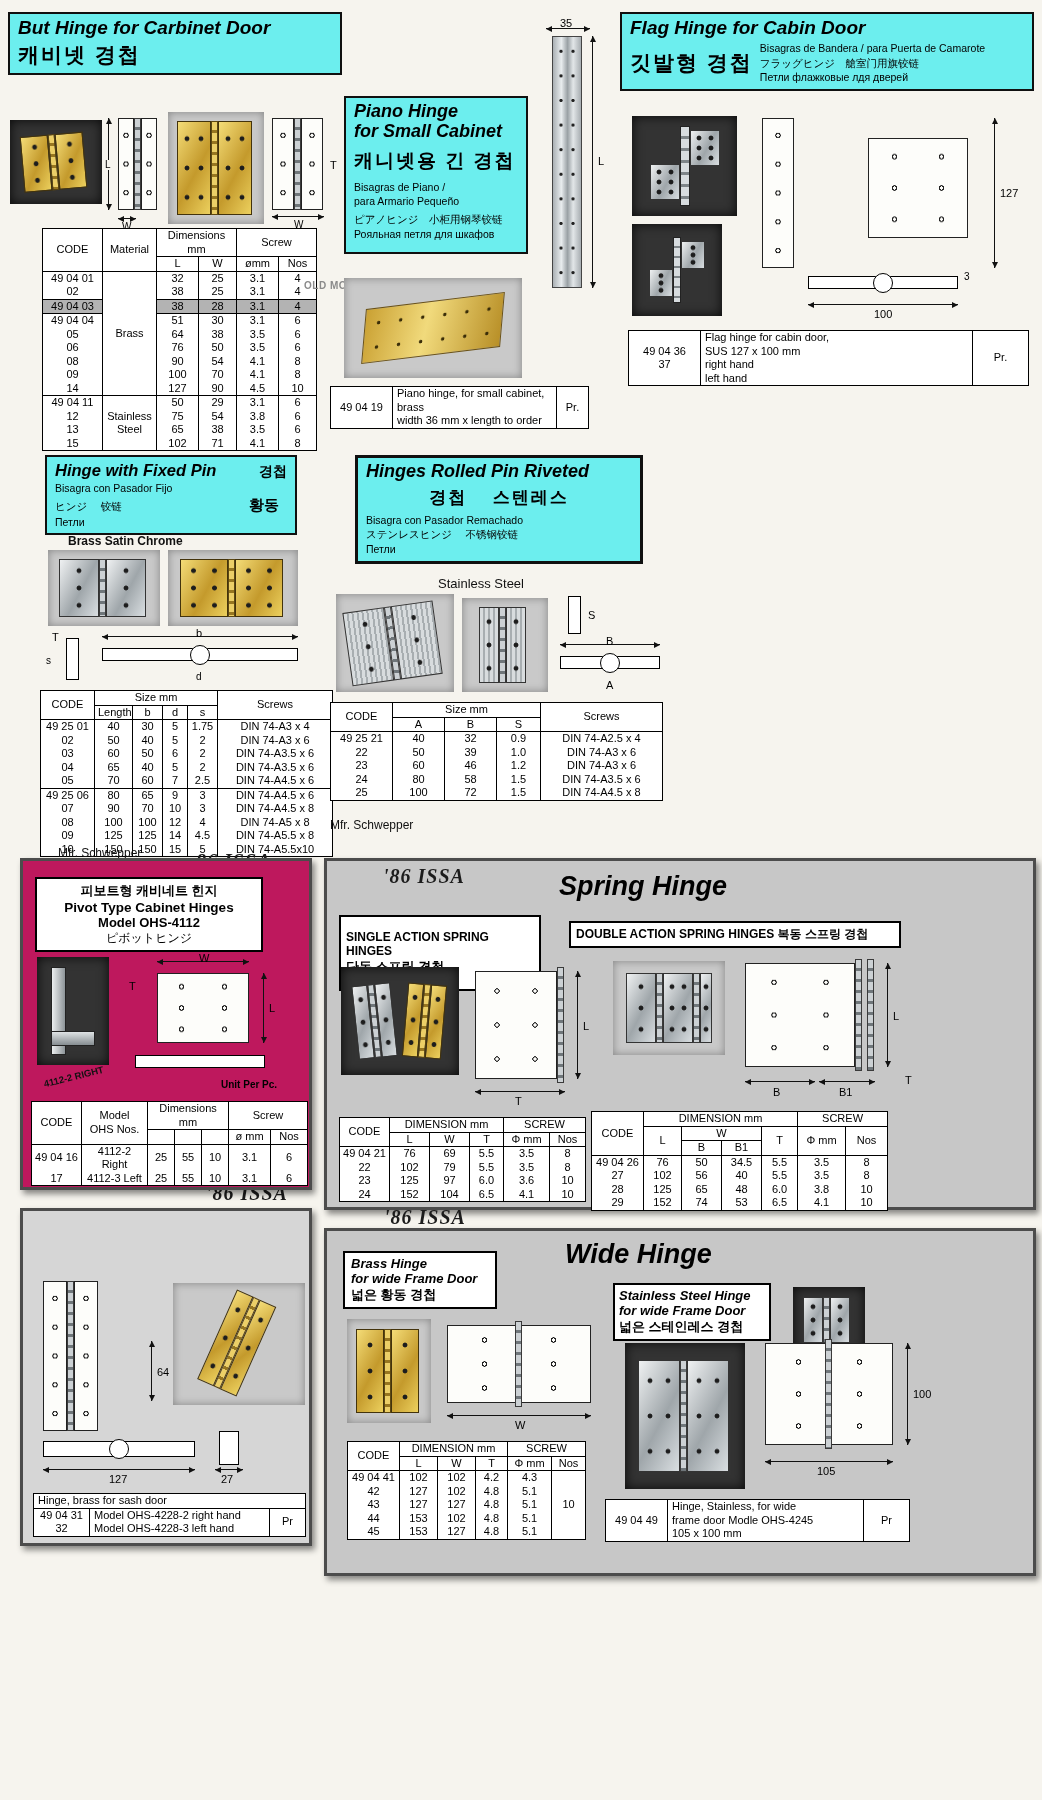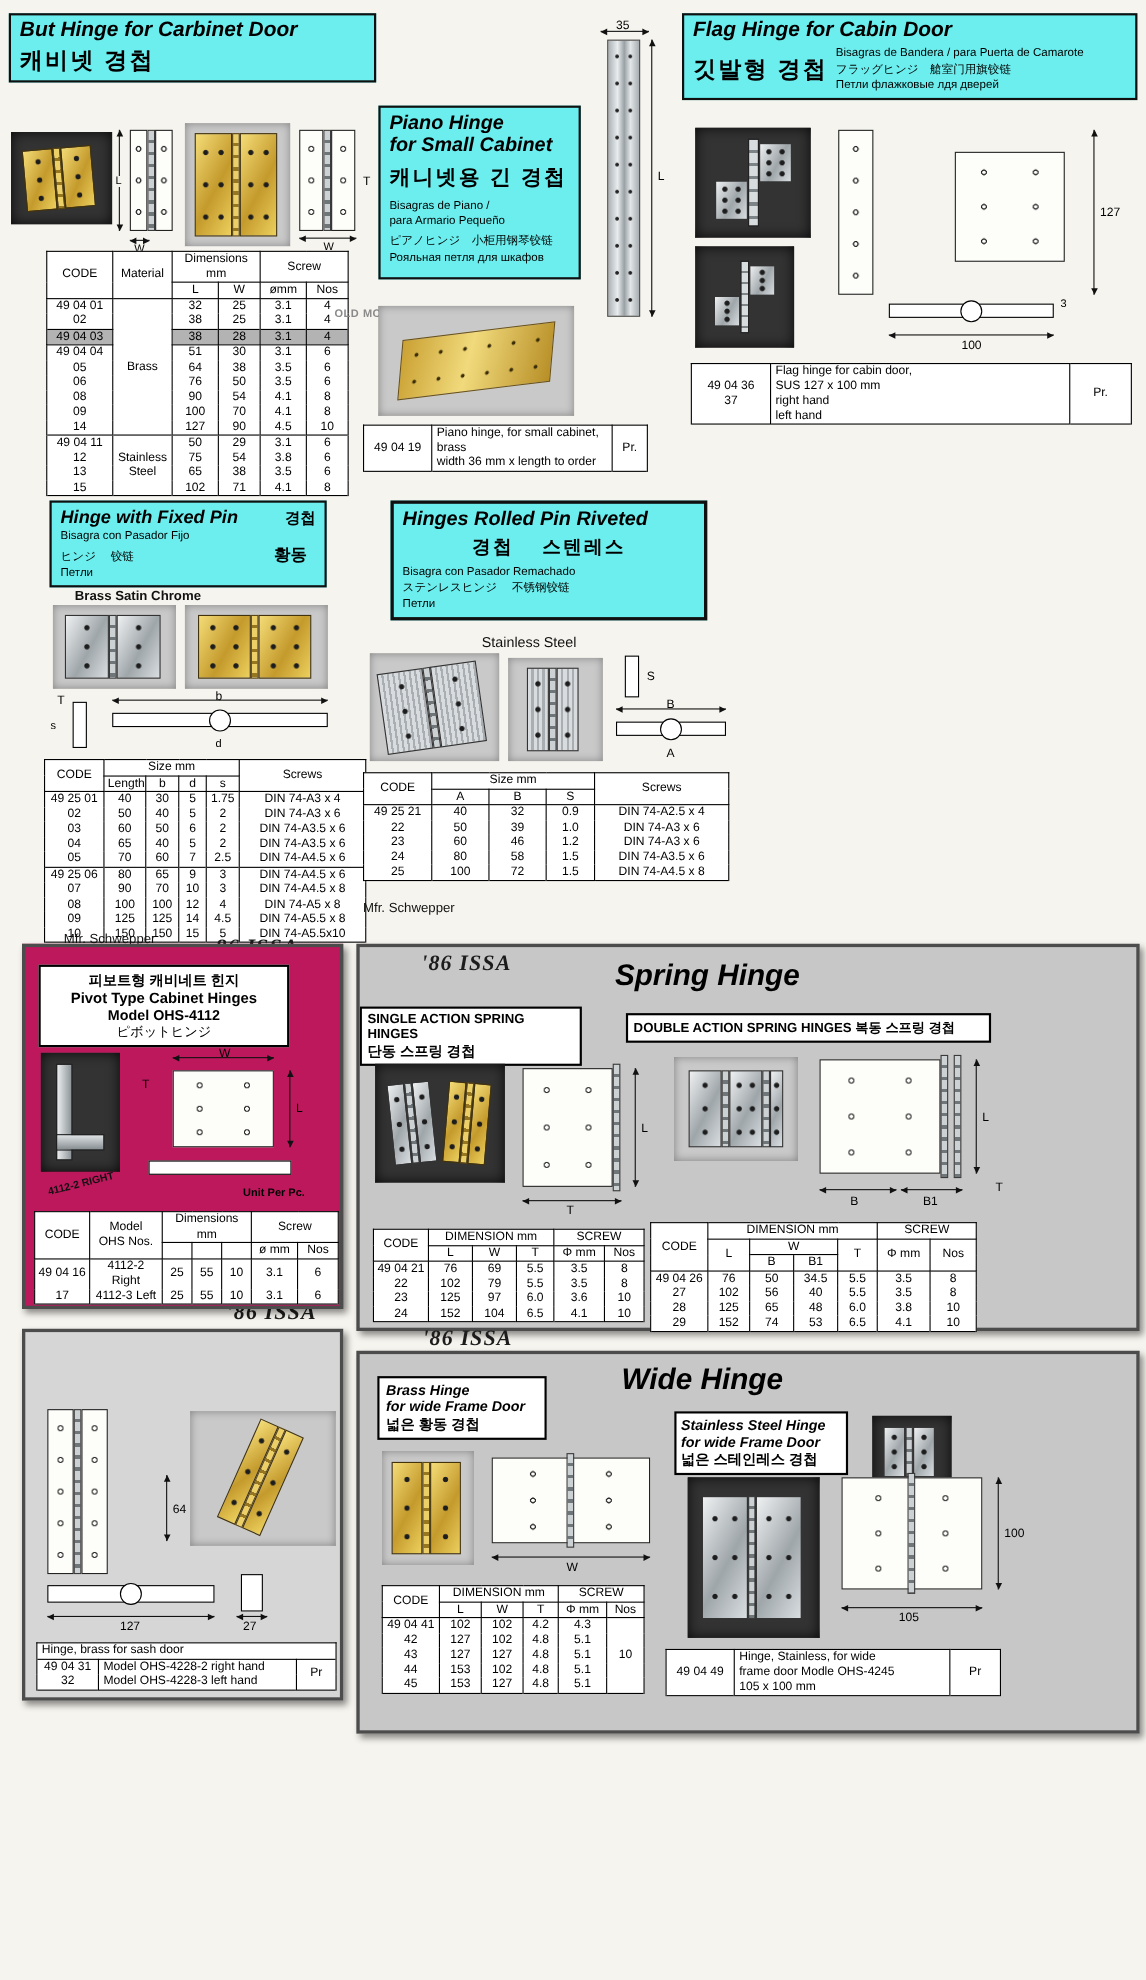--- a/index.html
+++ b/index.html
@@ -672,21 +672,21 @@
             <td>6</td>
           </tr>
         </tbody>
     </table>
   </section>
 
   <section class="panel abs" style="left:324px;top:858px;width:712px;height:352px;">
     <span class="issa abs" style="left:56px;top:4px;">'86 ISSA</span>
     <h2 class="bigtitle2 abs" style="left:232px;top:10px;">Spring Hinge</h2>
 
-    <div class="whitebox abs" style="left:0;top:54px;width:202px;padding:2px 5px;">
+    <div class="whitebox abs" style="left:12px;top:54px;width:202px;padding:13px 5px;">
       <div style="font-size:12px;font-weight:bold;">SINGLE ACTION SPRING HINGES</div>
       <div style="font-size:13px;font-weight:bold;">단동 스프링 경첩</div>
     </div>
     <div class="whitebox abs" style="left:242px;top:60px;width:332px;padding:3px 5px;font-size:12px;font-weight:bold;">DOUBLE ACTION SPRING HINGES  복동 스프링 경첩</div>
 
     <div class="tile" style="position:absolute;left:14px;top:106px;width:118px;height:108px;">
       <div style="display:flex;gap:10px;">
         <div class="hinge" style="width:40px;height:74px;transform:rotate(-6deg);">
           <div class="leaf steel" style="width:16px;"></div>
           <div class="knk"></div>

